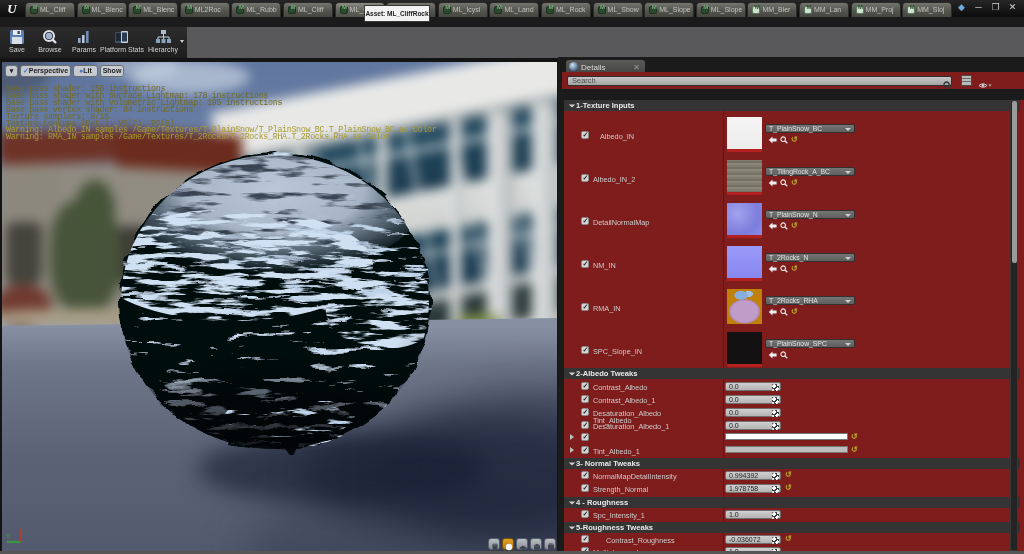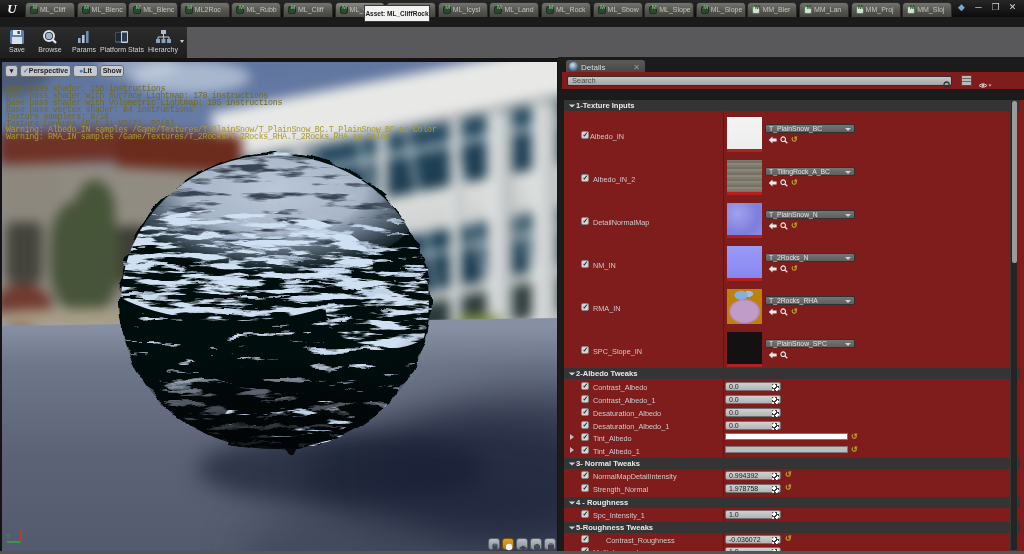--- a/index.html
+++ b/index.html
@@ -326,21 +326,21 @@
             <path d="M1 4.5 Q5 1 9 4.5 Q5 8 1 4.5 Z" fill="none" stroke="#c9c9c9" stroke-width="1"></path>
             <circle cx="5" cy="4.5" r="1.4" fill="#c9c9c9"></circle>
             <path d="M10.5 3.5 L13.5 3.5 L12 5.5 Z" fill="#c9c9c9"></path>
           </svg></div>
   </div>
   <div id="rows">
     <div id="coldiv"></div>
     <div id="rowcontent">
           <div class="sect" style="top:0px"><span class="tri" style="top:3.5px"></span><span style="margin-left:12px">1-Texture Inputs</span></div>
           <div class="cb" style="left:17px;top:31px"></div>
-          <div class="lbl" style="left:26px;top:32px">Albedo_IN</div>
+          <div class="lbl" style="left:36px;top:32px">Albedo_IN</div>
           <div class="thumb" style="top:17px;background:linear-gradient(#f4f4f4,#ececec)">
             <div class="redstrip"></div>
           </div>
           <div class="dd" style="top:24px">T_PlainSnow_BC</div>
           <svg style="position:absolute;left:204px;top:36px" width="9" height="8" viewBox="0 0 9 8">
             <path d="M4.5 0.5 L0.8 4 L4.5 7.5 V5.4 H8.6 V2.6 H4.5 Z" fill="#ececec"></path>
           </svg>
           <svg style="position:absolute;left:216px;top:36px" width="8" height="8" viewBox="0 0 9 9">
             <circle cx="3.6" cy="3.6" r="2.6" fill="none" stroke="#e8e8e8" stroke-width="1.3"></circle>
             <line x1="5.6" y1="5.6" x2="8.2" y2="8.2" stroke="#e8e8e8" stroke-width="1.4"></line>
@@ -421,21 +421,21 @@
           <div class="lbl" style="left:29px;top:296px">Contrast_Albedo_1</div>
           <div class="numbox" style="top:295px">0.0<span class="spin"></span></div>
           <div class="cb" style="left:17px;top:308px"></div>
           <div class="lbl" style="left:29px;top:309px">Desaturation_Albedo</div>
           <div class="numbox" style="top:308px">0.0<span class="spin"></span></div>
           <div class="cb" style="left:17px;top:321px"></div>
           <div class="lbl" style="left:29px;top:322px">Desaturation_Albedo_1</div>
           <div class="numbox" style="top:321px">0.0<span class="spin"></span></div>
           <div class="exp" style="left:6px;top:334px"></div>
           <div class="cb" style="left:17px;top:333px"></div>
-          <div class="lbl" style="left:29px;top:334px">Tint_Albedo</div>
+          <div class="lbl" style="left:29px;top:316px">Tint_Albedo</div>
           <div class="bar" style="top:333px;background:#fff"></div>
           <div class="undo" style="left:287px;top:332px">↺</div>
           <div class="exp" style="left:6px;top:347px"></div>
           <div class="cb" style="left:17px;top:346px"></div>
           <div class="lbl" style="left:29px;top:347px">Tint_Albedo_1</div>
           <div class="bar" style="top:346px;background:#bdbdbd"></div>
           <div class="undo" style="left:287px;top:345px">↺</div>
           <div class="sect" style="top:358px"><span class="tri" style="top:3.5px"></span><span style="margin-left:12px">3- Normal Tweaks</span></div>
           <div class="cb" style="left:17px;top:371px"></div>
           <div class="lbl" style="left:29px;top:372px">NormalMapDetailIntensity</div>

